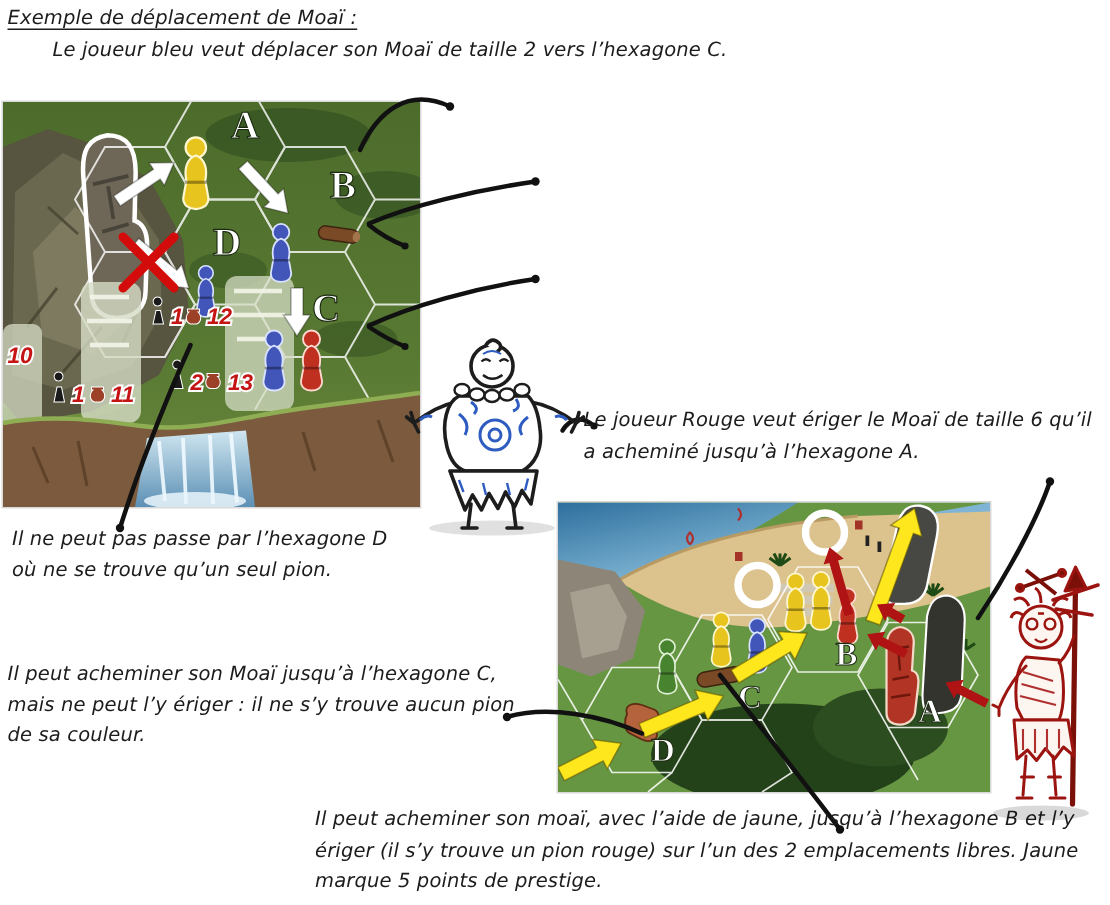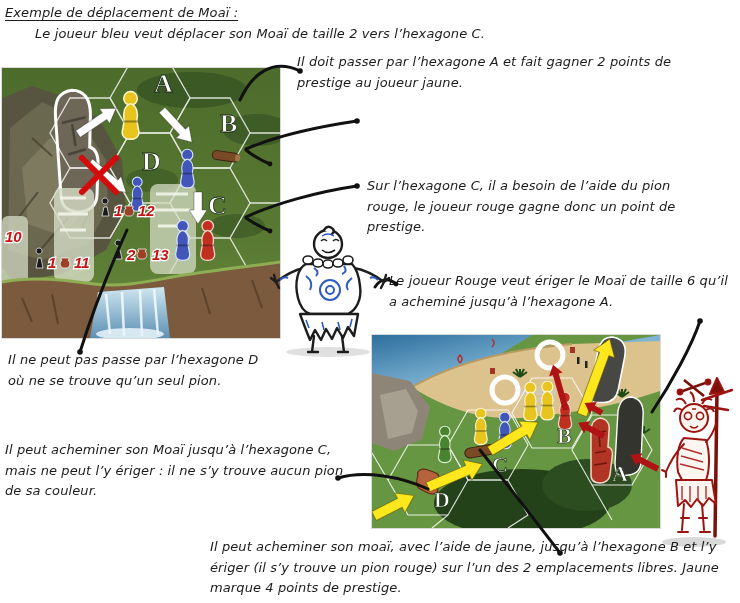--- a/index.html
+++ b/index.html
@@ -14,22 +14,20 @@
   .z1{z-index:1}.z5{z-index:5}.z6{z-index:6}
 </style>
 </head>
 <body>
 
 <div id="page">
 
   <div class="txt title" style="left:5px;top:3px;">Exemple de déplacement de Moaï :</div>
   <div class="txt" style="left:5px;top:24px;width:520px;margin-left:30px;">Le joueur bleu veut déplacer son Moaï de taille 2 vers l’hexagone C.</div>
 
-  <div class="txt z5" style="left:297px;top:52px;width:418px;">Il doit passer par l’hexagone A et fait gagner 2 points de prestige au joueur jaune.</div>
-  <div class="txt z5" style="left:367px;top:176px;width:345px;">Sur l’hexagone C, il a besoin de l’aide du pion rouge, le joueur rouge gagne donc un point de prestige.</div>
 
   <div class="txt z5" style="left:8px;top:350px;width:262px;">Il ne peut pas passe par l’hexagone D où ne se trouve qu’un seul pion.</div>
   <div class="txt z5" style="left:5px;top:440px;width:348px;">Il peut acheminer son Moaï jusqu’à l’hexagone C, mais ne peut l’y ériger : il ne s’y trouve aucun pion de sa couleur.</div>
 
   <div class="board z1" style="left:2px;top:68px;width:278px;height:270px;">
   <svg width="278" height="270" viewBox="0 0 278 270">
     <defs>
       <linearGradient id="g1" x1="0" y1="0" x2="0" y2="1">
         <stop offset="0" stop-color="#4d6c2c"></stop>
             <stop offset=".65" stop-color="#597a33"></stop>
@@ -153,21 +151,21 @@
       <g fill="#9c4128" stroke="#fff" stroke-width=".7">
         <path d="M59,190 h8 v2 h-1 c3,3 2,7 -1,8 h-4 c-3,-1 -4,-5 -1,-8 h-1 z"></path>
         <path d="M123,138 h8 v2 h-1 c3,3 2,7 -1,8 h-4 c-3,-1 -4,-5 -1,-8 h-1 z"></path>
         <path d="M136,181 h8 v2 h-1 c3,3 2,7 -1,8 h-4 c-3,-1 -4,-5 -1,-8 h-1 z"></path>
       </g>
     </g>
   </svg>
   </div>
 
   <div class="txt z5" style="left:389px;top:271px;width:342px;">Le joueur Rouge veut ériger le Moaï de taille 6 qu’il a acheminé jusqu’à l’hexagone A.</div>
-  <div class="txt z5" style="left:210px;top:537px;width:524px;">Il peut acheminer son moaï, avec l’aide de jaune, jusqu’à l’hexagone B et l’y ériger (il s’y trouve un pion rouge) sur l’un des 2 emplacements libres. Jaune marque 4 points de prestige.</div>
+  <div class="txt z5" style="left:210px;top:537px;width:524px;">Il peut acheminer son moaï, avec l’aide de jaune, jusqu’à l’hexagone B et l’y ériger (il s’y trouve un pion rouge) sur l’un des 2 emplacements libres. Jaune marque 5 points de prestige.</div>
 
   <div class="board z1" style="left:372px;top:335px;width:288px;height:193px;">
   <svg width="288" height="193" viewBox="0 0 288 193">
     <defs>
       <linearGradient id="g2s" x1="0" y1="0" x2=".6" y2="1">
         <stop offset="0" stop-color="#2e6f9e"></stop>
             <stop offset="1" stop-color="#8fc3de"></stop>
       </linearGradient>
       <g id="pw2">
         <circle cx="11" cy="8" r="6.5"></circle>

